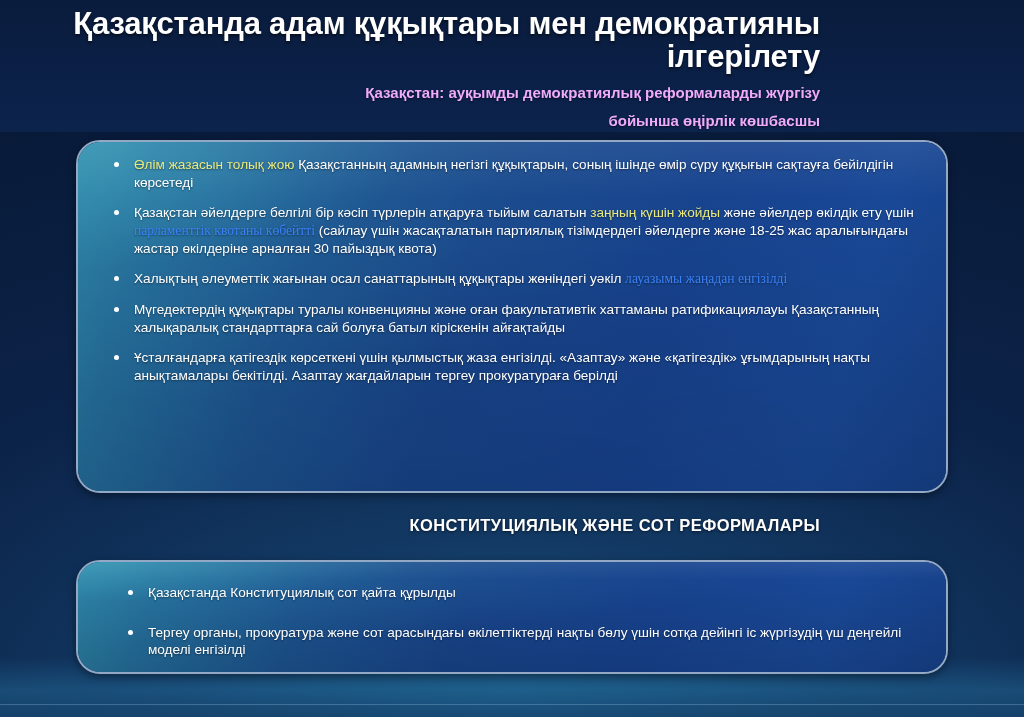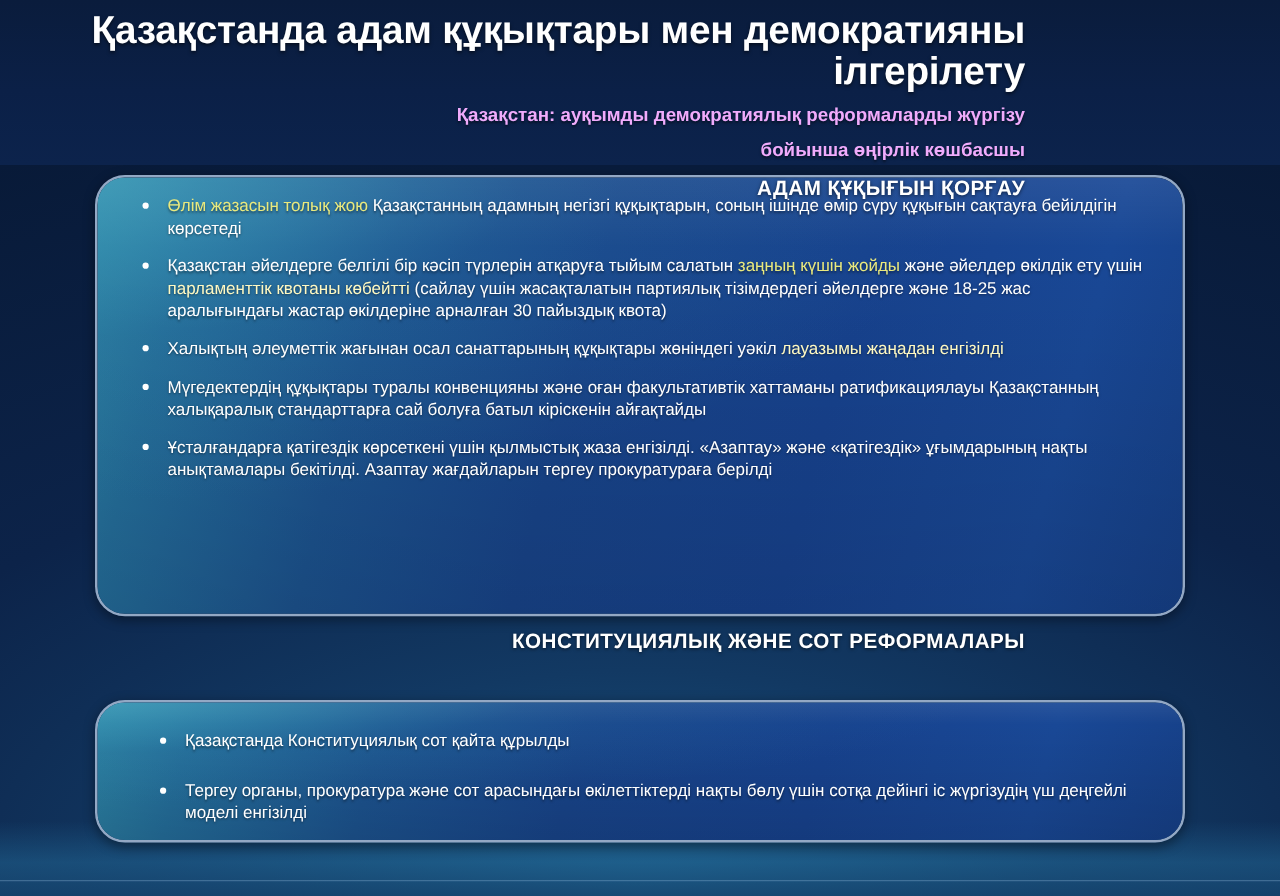--- a/index.html
+++ b/index.html
@@ -116,58 +116,57 @@
   ul.bullets li .dot{
     position:absolute;
     left:4px; top:6px;
     width:5px; height:5px;
     border-radius:50%;
     background:#ffffff;
   }
   #panel-bottom ul.bullets li{ margin-bottom:22px; }
 
   .hl-yellow{ color:#e9e97e; }
-  .hl-gold{ color:#fef9c3; }
+  .hl-gold{ color:#3b82f6;font-family:Liberation Serif, serif; }
 
   
   .bottom-rule{
     position:absolute; left:0; bottom:12px; width:1024px; height:1px;
     background:rgba(140,180,215,.35);
   }
 </style>
 </head>
 <body>
 
 <div class="bg-base"></div>
 <div class="bg-top"></div>
 <div class="bg-bottomglow"></div>
 
 <div class="header">
   <div class="main-title">Қазақстанда адам құқықтары мен демократияны ілгерілету</div>
   <div class="sub-line">Қазақстан: ауқымды демократиялық реформаларды жүргізу</div>
   <div class="sub-line second">бойынша өңірлік көшбасшы</div>
-  <div class="section-title">АДАМ ҚҰҚЫҒЫН ҚОРҒАУ</div>
 </div>
 
 <div class="panel" id="panel-top">
   <div class="sheen"></div>
   <div class="sheen2"></div>
   <div class="panel-inner">
     <ul class="bullets">
         <li><span class="dot"></span><span class="hl-yellow">Өлім жазасын толық жою</span><span> Қазақстанның адамның негізгі құқықтарын, соның ішінде өмір сүру құқығын сақтауға бейілдігін көрсетеді</span></li>
         <li><span class="dot"></span><span>Қазақстан әйелдерге белгілі бір кәсіп түрлерін атқаруға тыйым салатын </span><span class="hl-yellow">заңның күшін жойды</span><span> және әйелдер өкілдік ету үшін </span><span class="hl-gold">парламенттік квотаны көбейтті</span><span> (сайлау үшін жасақталатын партиялық тізімдердегі әйелдерге және 18-25 жас аралығындағы жастар өкілдеріне арналған 30 пайыздық квота)</span></li>
         <li><span class="dot"></span><span>Халықтың әлеуметтік жағынан осал санаттарының құқықтары жөніндегі уәкіл </span><span class="hl-gold">лауазымы жаңадан енгізілді</span></li>
         <li><span class="dot"></span><span>Мүгедектердің құқықтары туралы конвенцияны және оған факультативтік хаттаманы ратификациялауы Қазақстанның халықаралық стандарттарға сай болуға батыл кіріскенін айғақтайды</span></li>
         <li><span class="dot"></span><span>Ұсталғандарға қатігездік көрсеткені үшін қылмыстық жаза енгізілді. «Азаптау» және «қатігездік» ұғымдарының нақты анықтамалары бекітілді. Азаптау жағдайларын тергеу  прокуратураға берілді</span></li>
       </ul>
   </div>
 </div>
 
 <div class="header" style="top:504px;">
-  <div class="section-title" style="margin-top:0;">КОНСТИТУЦИЯЛЫҚ ЖӘНЕ СОТ РЕФОРМАЛАРЫ</div>
+  <div class="section-title" style="margin-top:12px;">КОНСТИТУЦИЯЛЫҚ ЖӘНЕ СОТ РЕФОРМАЛАРЫ</div>
 </div>
 
 <div class="panel" id="panel-bottom">
   <div class="sheen"></div>
   <div class="sheen2"></div>
   <div class="panel-inner">
     <ul class="bullets">
         <li><span class="dot"></span><span>Қазақстанда Конституциялық сот қайта құрылды</span></li>
         <li><span class="dot"></span><span>Тергеу органы, прокуратура және сот арасындағы өкілеттіктерді нақты бөлу үшін сотқа дейінгі іс жүргізудің үш деңгейлі моделі енгізілді</span></li>
       </ul>

